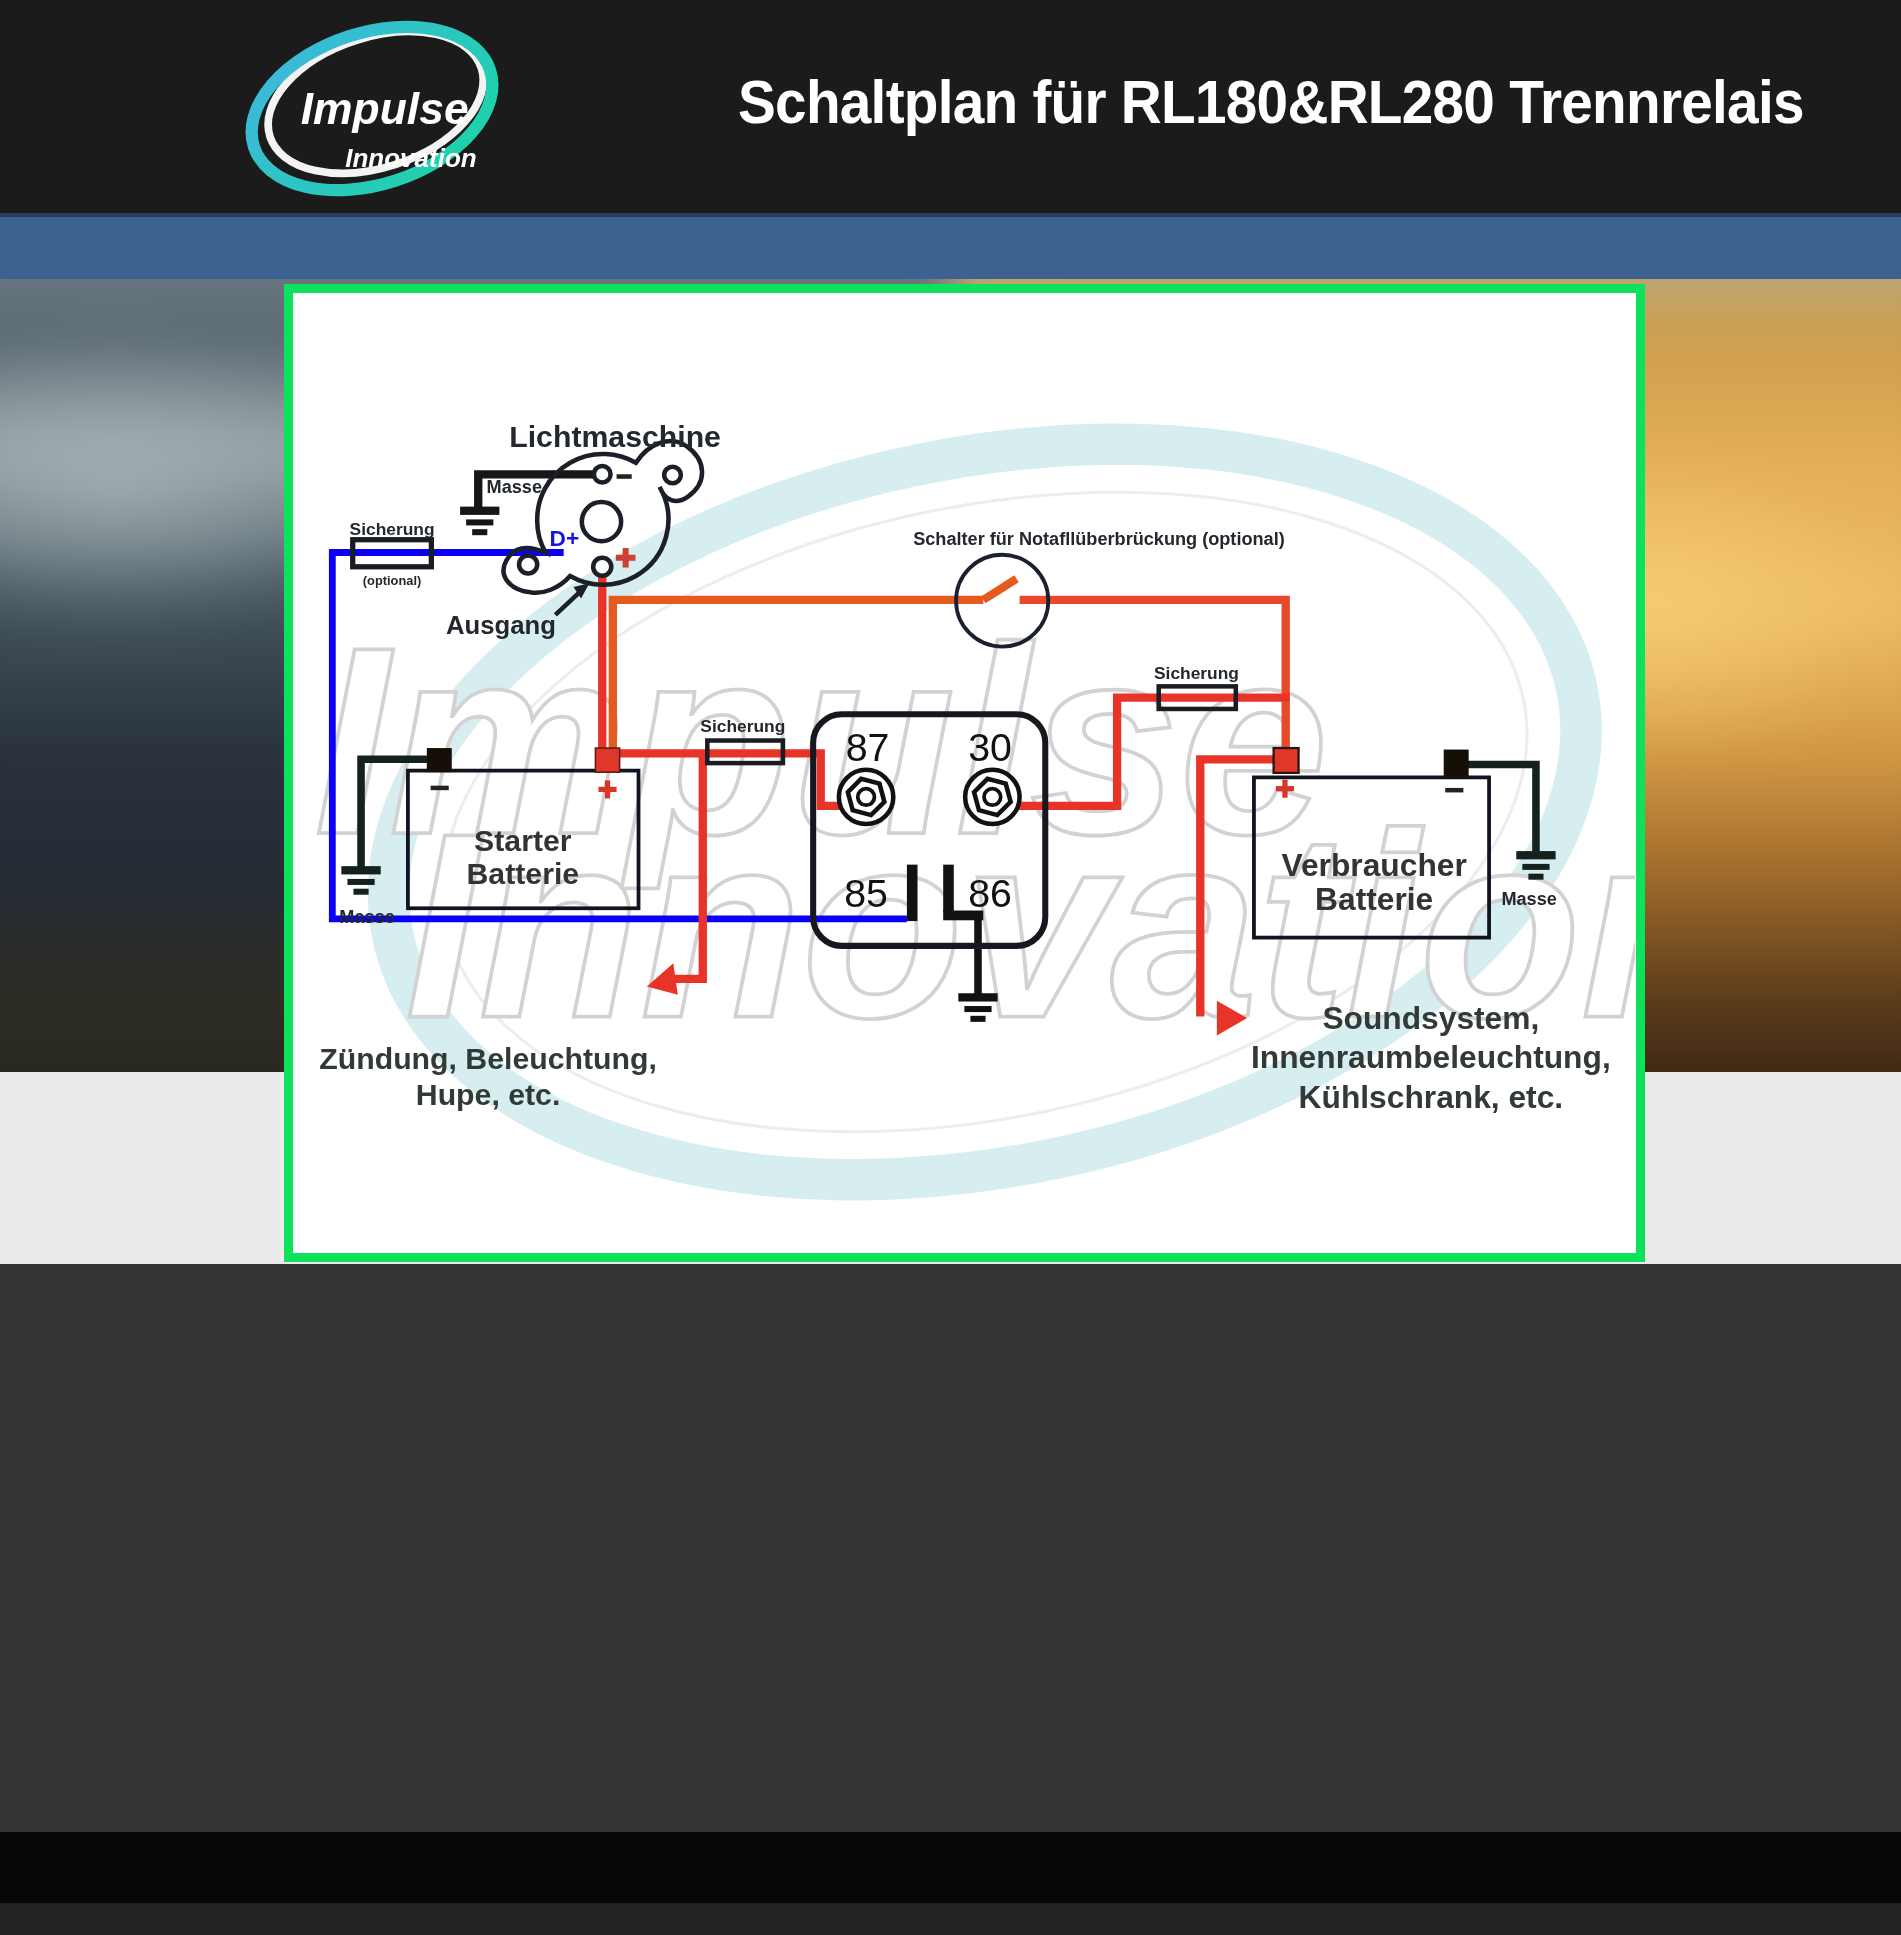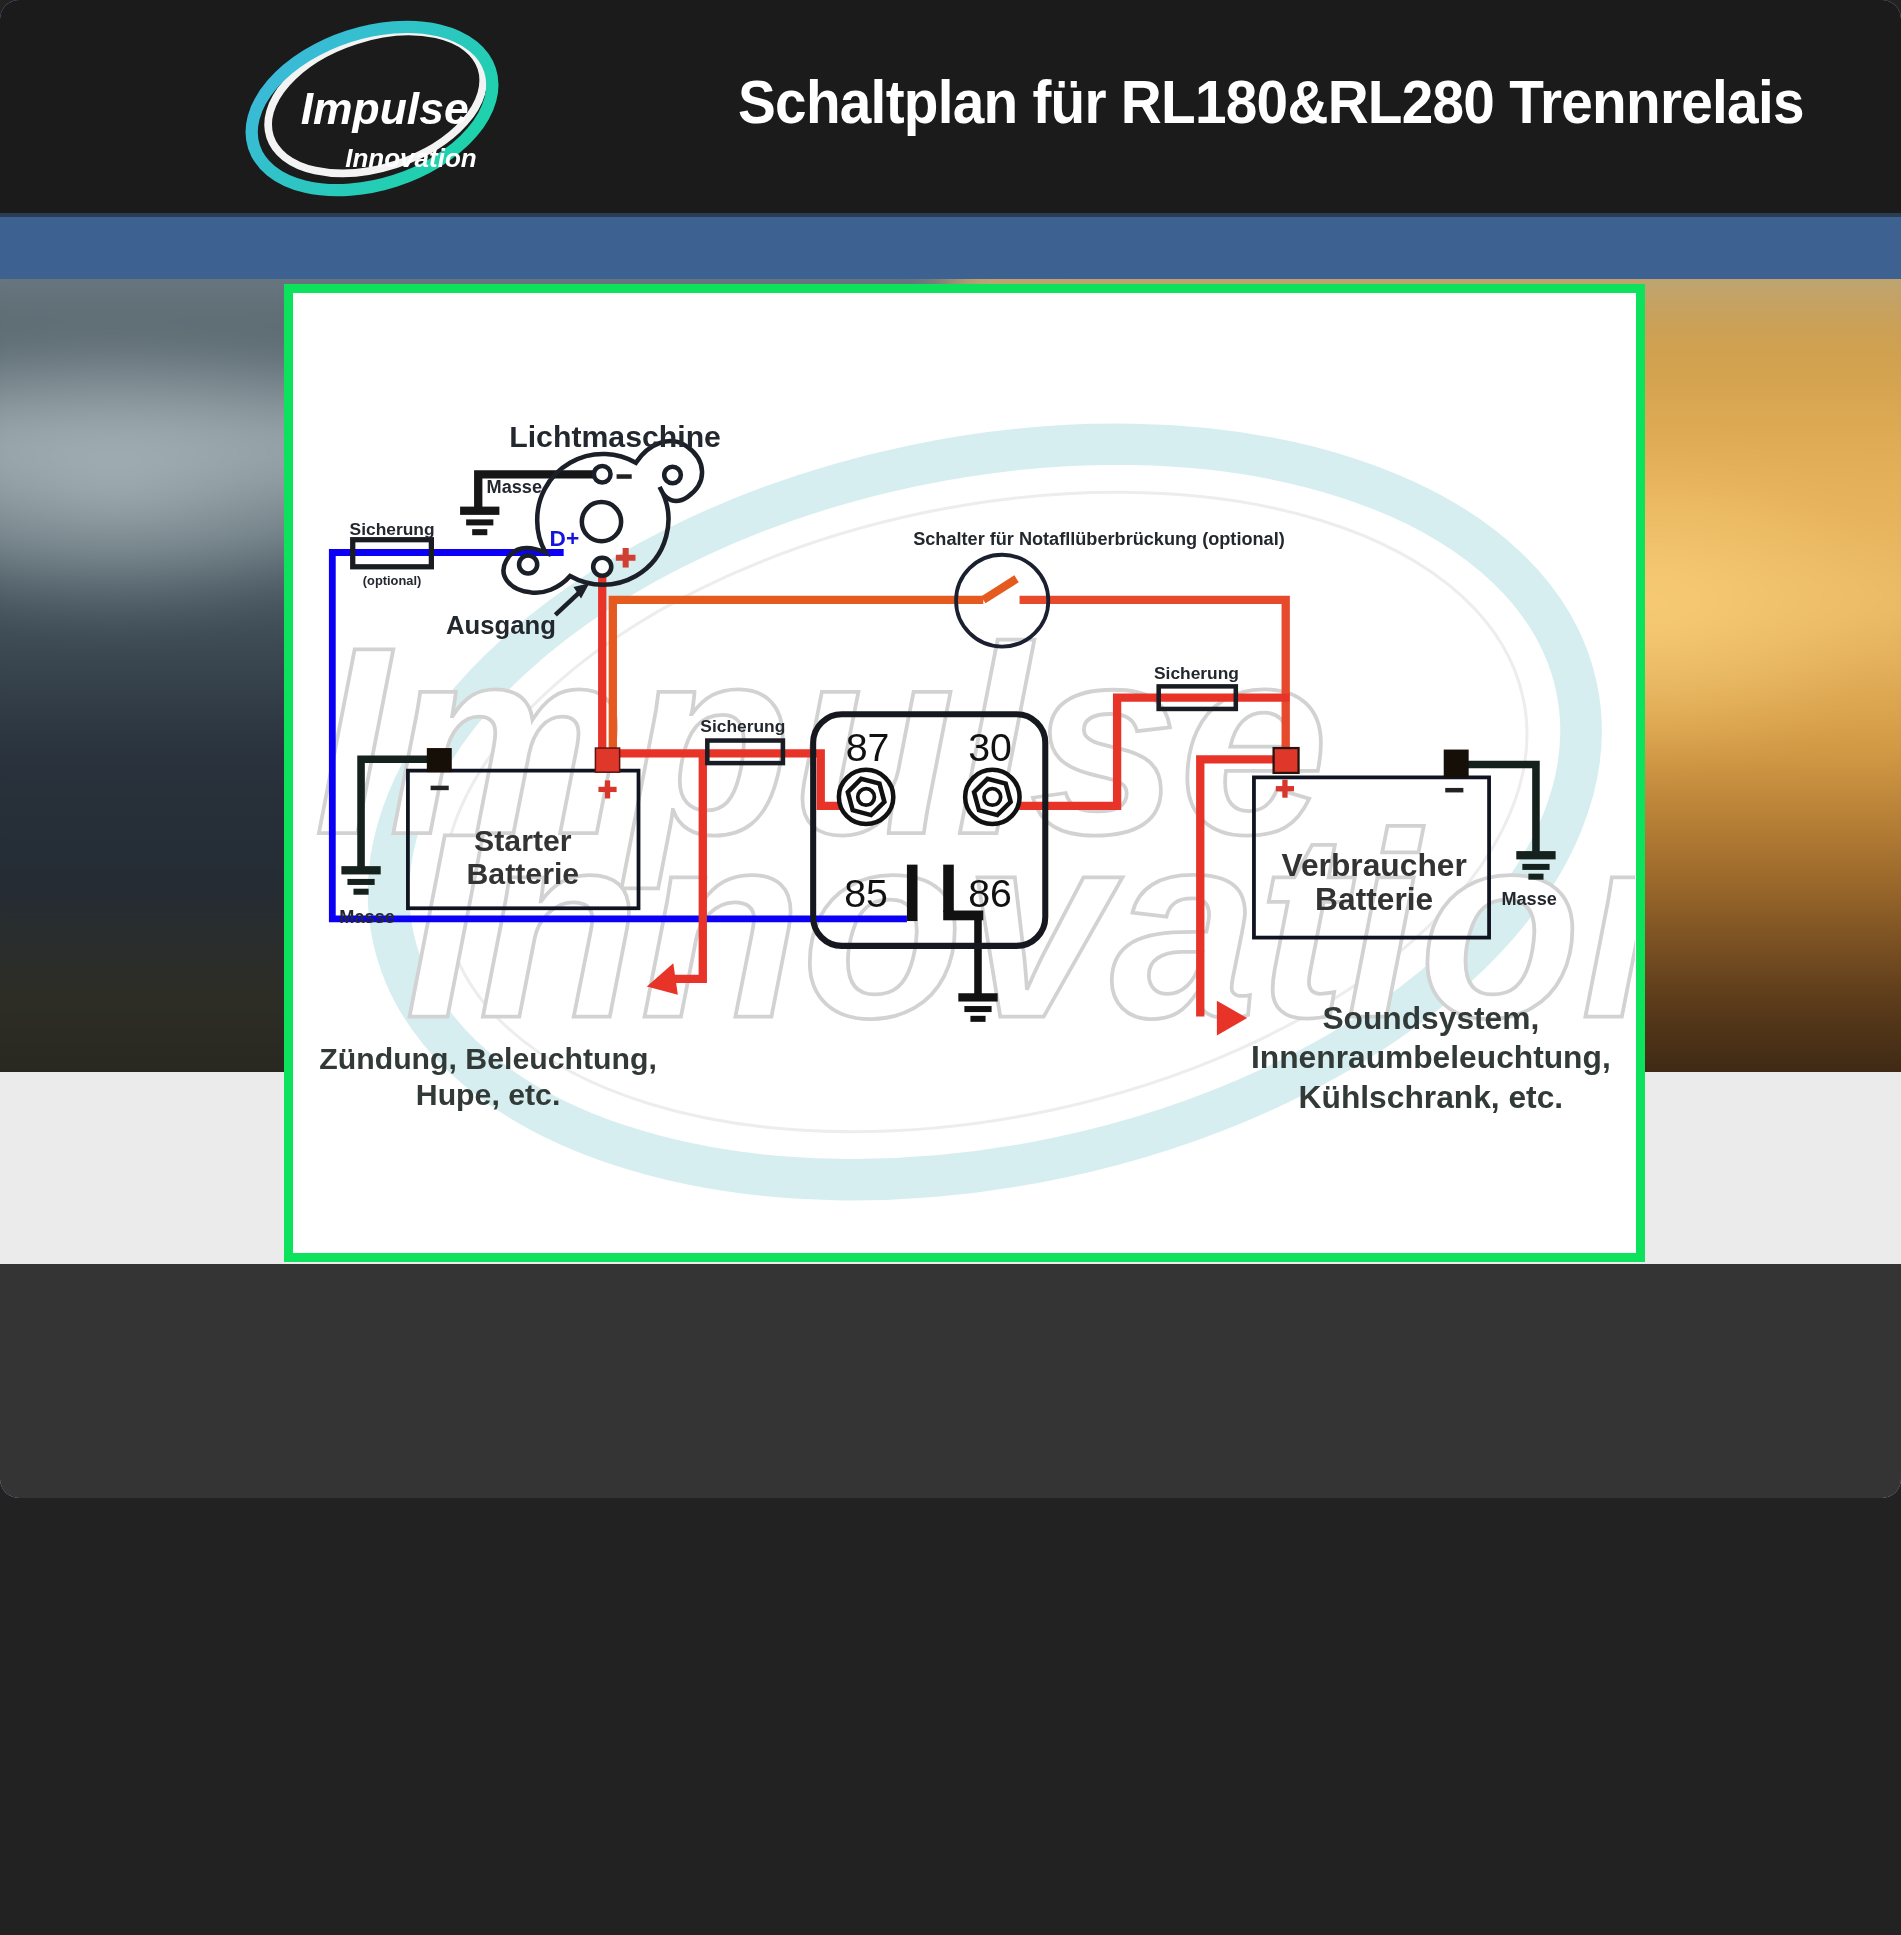--- a/index.html
+++ b/index.html
@@ -1,17 +1,17 @@
 <!DOCTYPE html>
 <html style="font-size:12.3px"><head>
 <meta charset="utf-8">
 <style>
   html,body{margin:0;padding:0;background:#222;}
-  .page{position:relative;width:1901px;height:1498px;overflow:hidden;background:#c4b5fd;
-        font-family:"Liberation Sans",sans-serif;border-radius:19px;}
+  .page{position:relative;width:1901px;height:1903px;overflow:hidden;background:#c4b5fd;
+        font-family:"Liberation Sans",sans-serif;}
   
   .header{position:absolute;left:0;top:0;width:1901px;height:213px;background:#1b1b1b;}
   .stripe{position:absolute;left:0;top:213px;width:1901px;height:66px;background:#3d6190;
           border-top:4.6px solid #2b3d55;box-sizing:border-box;}
   .title{position:absolute;left:738px;top:67px;color:#fff;font-size:61px;font-weight:700;
          letter-spacing:-0.8px;transform:scaleX(.93);transform-origin:left;white-space:nowrap;}
   .logo-svg{position:absolute;left:230px;top:15.3px;width:307px;height:190px;}
   
   .photo{position:absolute;left:0;top:279px;width:1901px;height:793px;overflow:hidden;background:#555;}
   .photo .pl,.photo .pr{position:absolute;top:-46px;height:889px;filter:blur(21.5px);}

